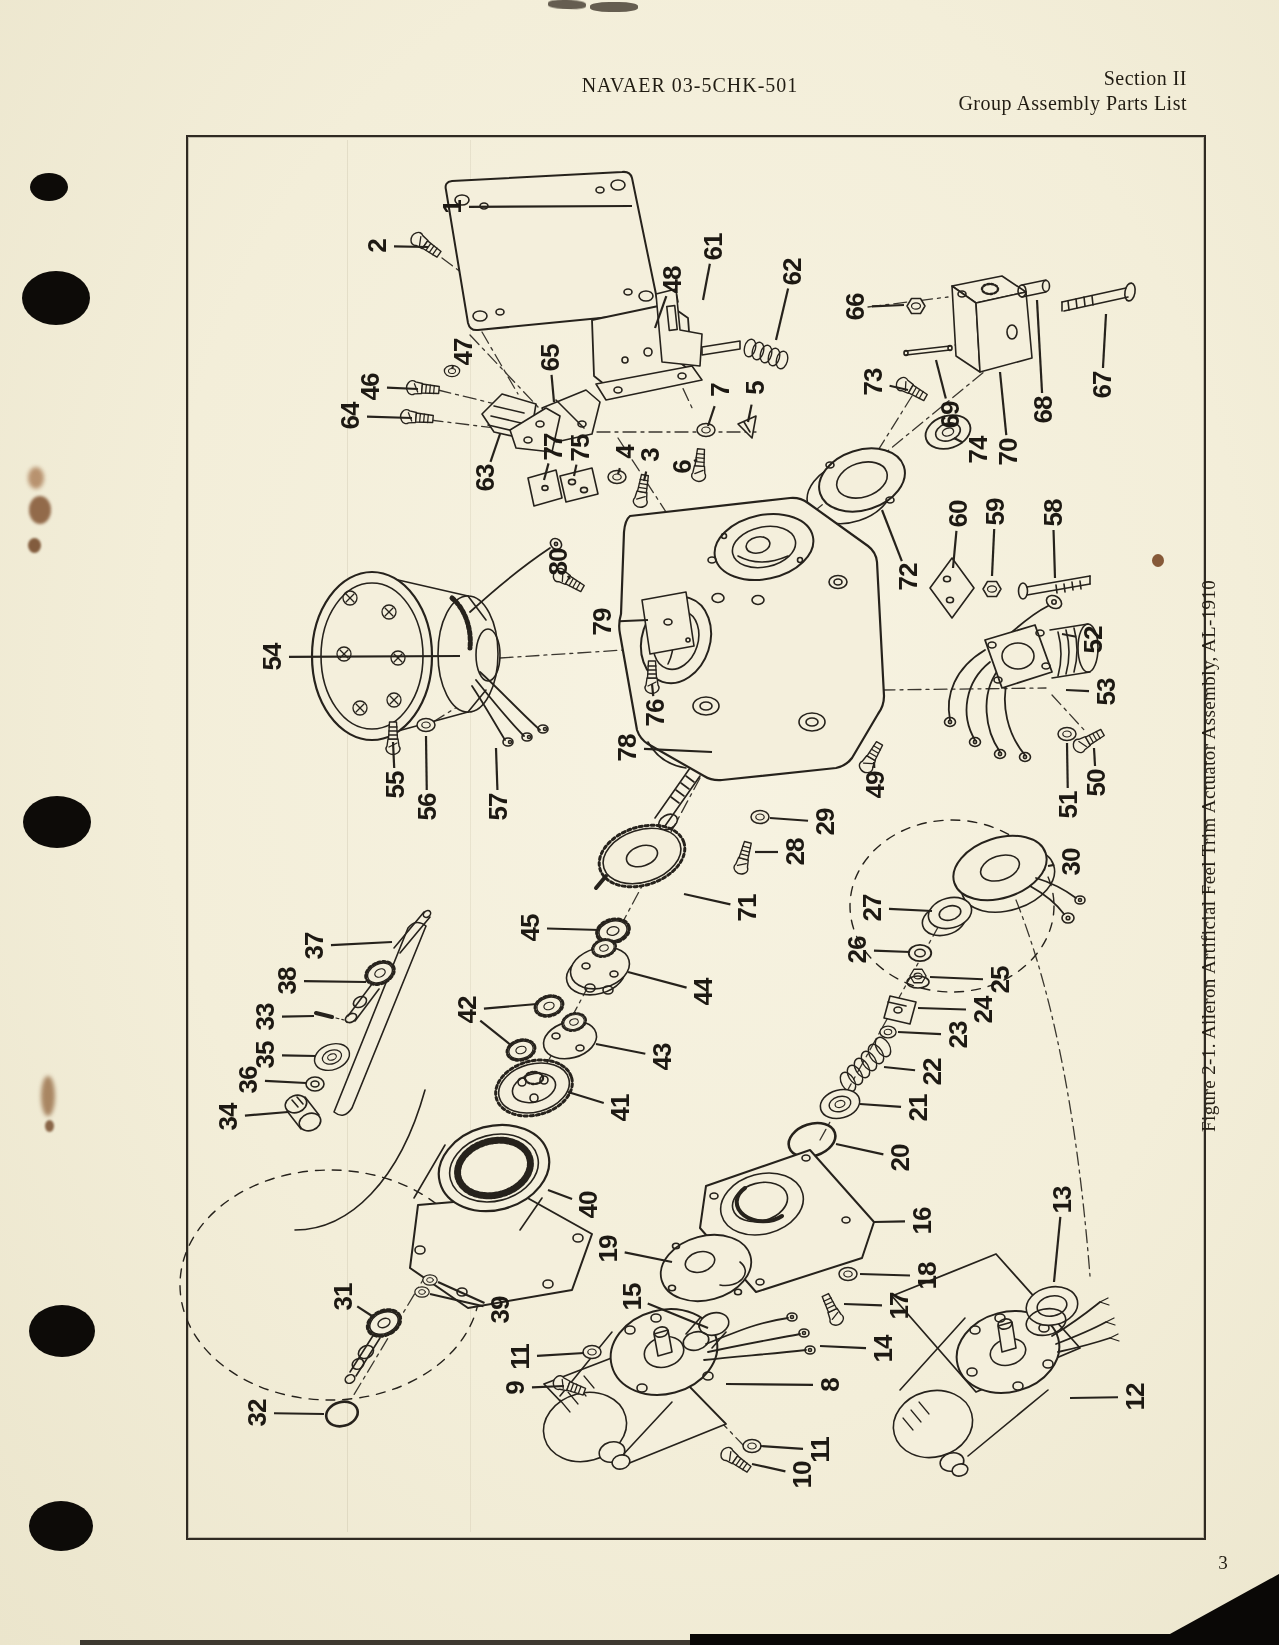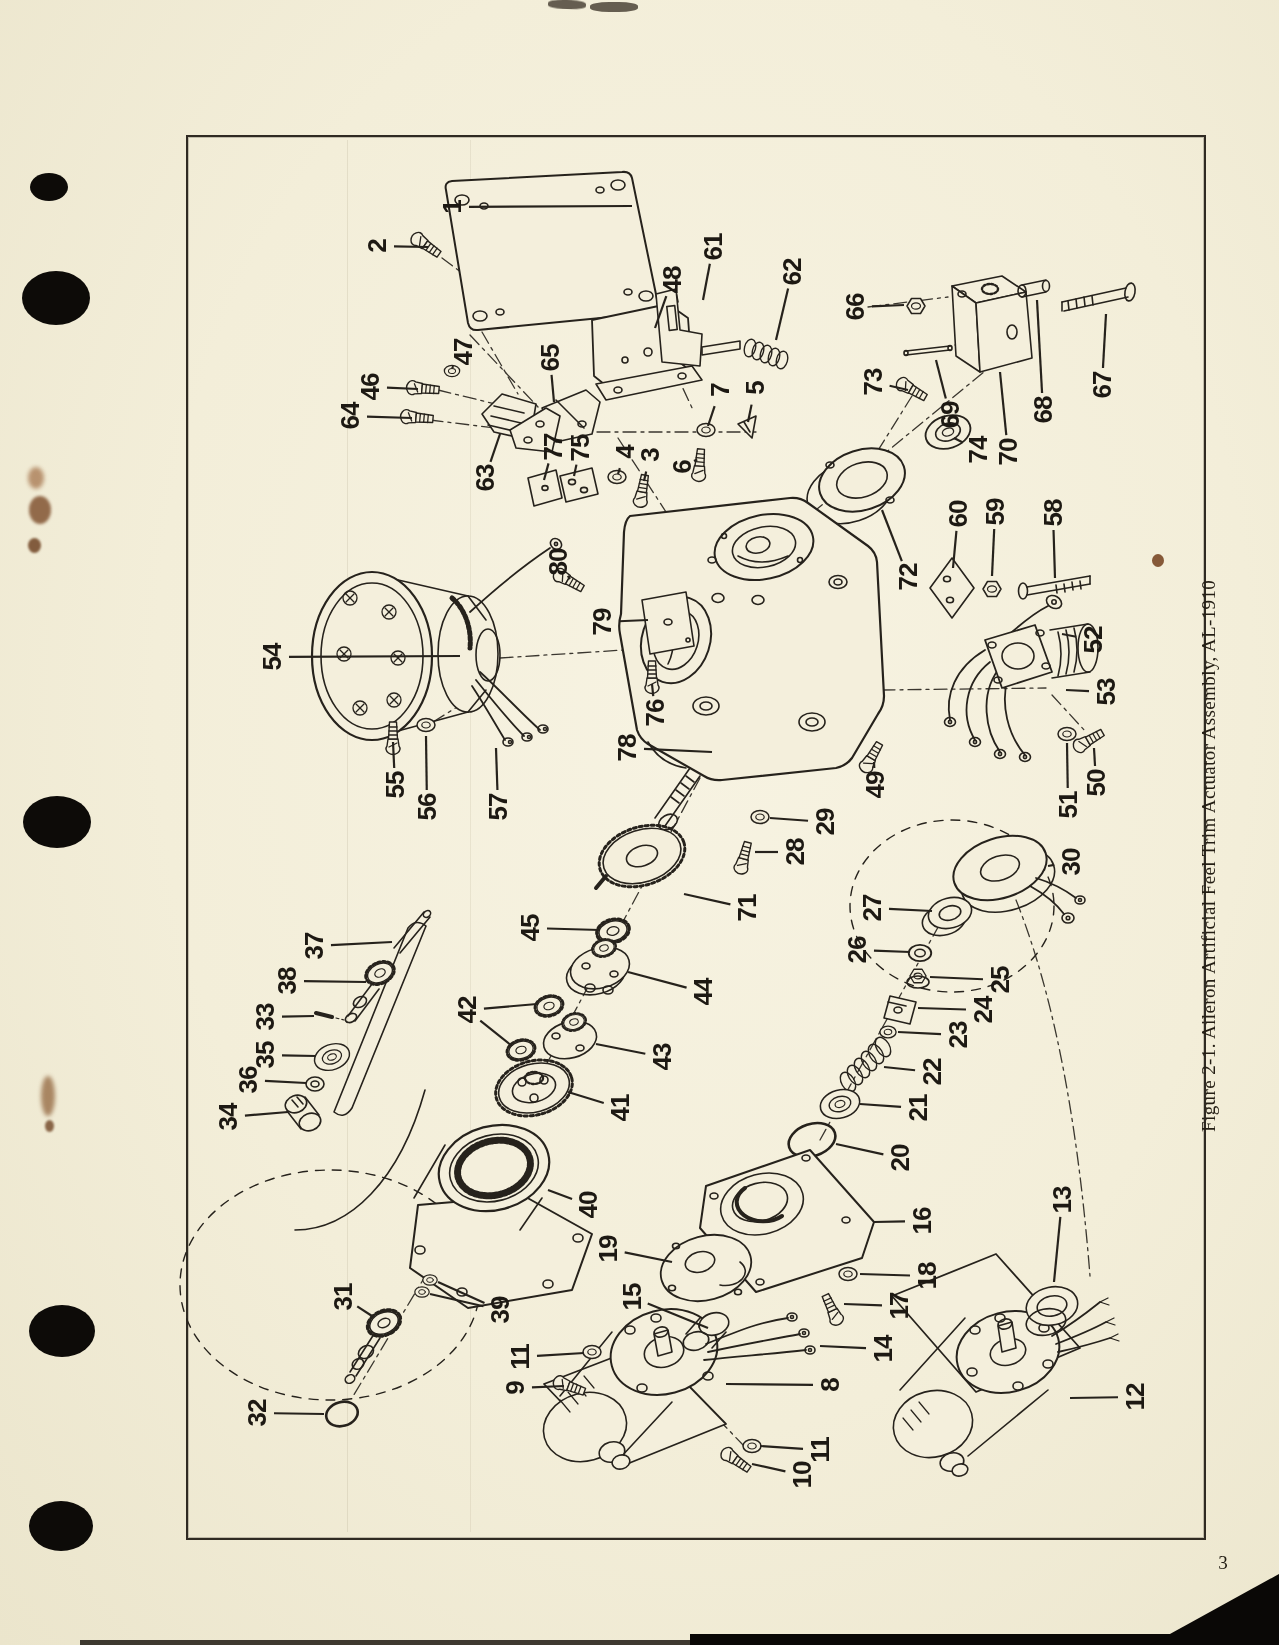--- a/index.html
+++ b/index.html
@@ -46,20 +46,25 @@
   <div class="stain" style="left:29px;top:496px;width:22px;height:28px;background:#6b3410;opacity:.7;filter:blur(1.5px);"></div>
   <div class="stain" style="left:28px;top:538px;width:13px;height:15px;background:#5e2d0c;opacity:.75;filter:blur(1px);"></div>
   <div class="stain" style="left:41px;top:1076px;width:14px;height:40px;background:#7a4418;opacity:.6;filter:blur(2px);"></div>
   <div class="stain" style="left:45px;top:1120px;width:9px;height:12px;background:#5e2d0c;opacity:.7;filter:blur(1px);"></div>
   <div class="stain" style="left:1152px;top:554px;width:12px;height:13px;background:#6b3410;opacity:.8;filter:blur(.6px);"></div>
   <div class="tearmark" style="left:548px;top:0;width:38px;height:9px;transform:rotate(2deg);"></div>
   <div class="tearmark" style="left:590px;top:2px;width:48px;height:10px;"></div>
   <div class="scanline" style="left:347px;opacity:.18;"></div>
   <div class="scanline" style="left:470px;opacity:.14;"></div>
 
+  <div class="hdr-center">NAVAER 03-5CHK-501</div>
+  <div class="hdr-right">
+    <div>Section II</div>
+    <div>Group Assembly Parts List</div>
+  </div>
 
   <div class="fig-frame"></div>
 
   <svg id="diagram" width="1279" height="1645" viewBox="0 0 1279 1645">
     <defs>
       <g id="scr" stroke="#26221c" fill="none" stroke-width="1.3">
         <path d="M-13,-6 A5.5,7 0 1 0 -13,6 L-6,5 L-6,-5 Z" fill="#f4efdc" stroke-width="1.4"></path>
         <line x1="-14" y1="-4" x2="-10" y2="4"></line>
         <path d="M-6,-4.5 L11,-3.5 L11,3.5 L-6,4.5 Z" fill="#f4efdc" stroke-width="1.4"></path>
         <line x1="-2" y1="-4" x2="-2" y2="4"></line>

